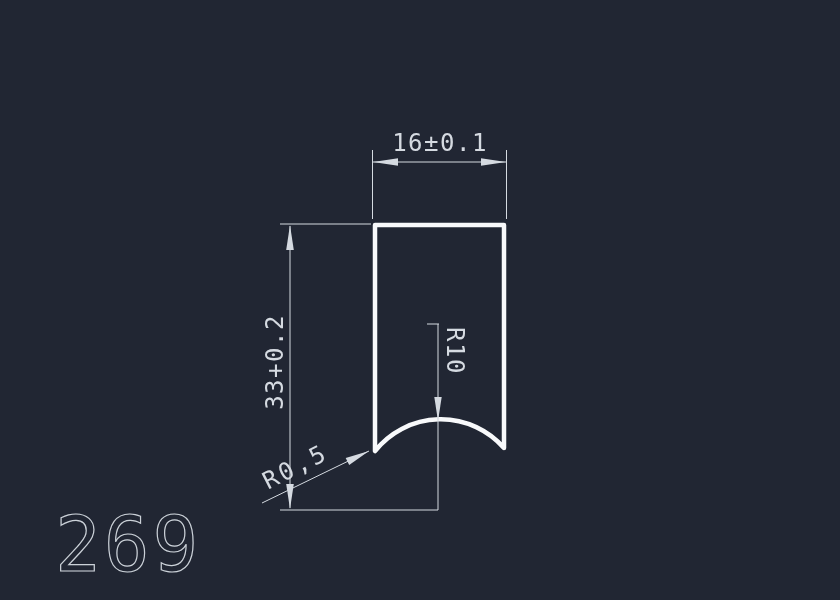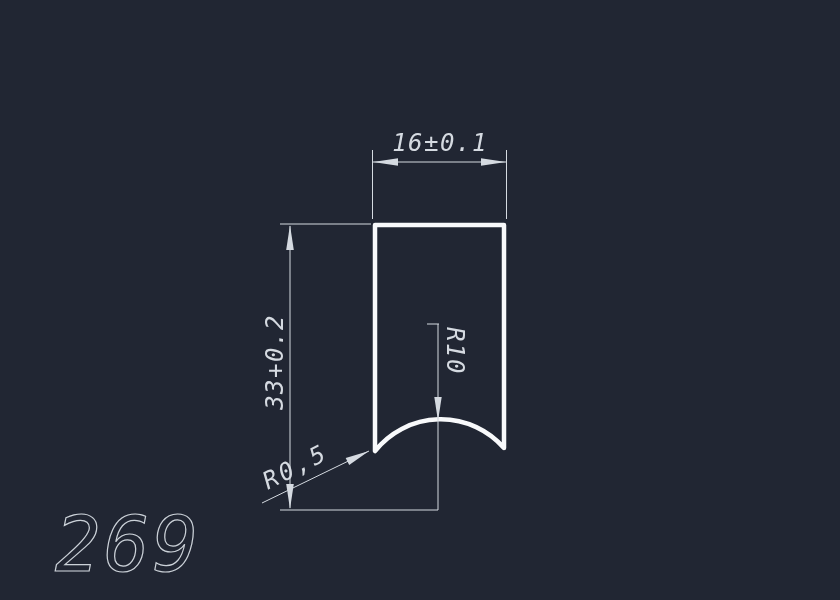--- a/index.html
+++ b/index.html
@@ -8,21 +8,20 @@
     width: 840px;
     height: 600px;
     overflow: hidden;
     background: #212633;
     font-family: "DejaVu Sans Mono", monospace;
   }
   .canvas-wrap {
     position: relative;
     width: 752px;
     height: 600px;
-    font-style: italic;
   }
   svg { display: block; }
   text {
     font-family: "DejaVu Sans Mono", monospace;
     user-select: none;
   }
   .dim-text {
     font-size: 24px;
     letter-spacing: 1.5px;
   }

